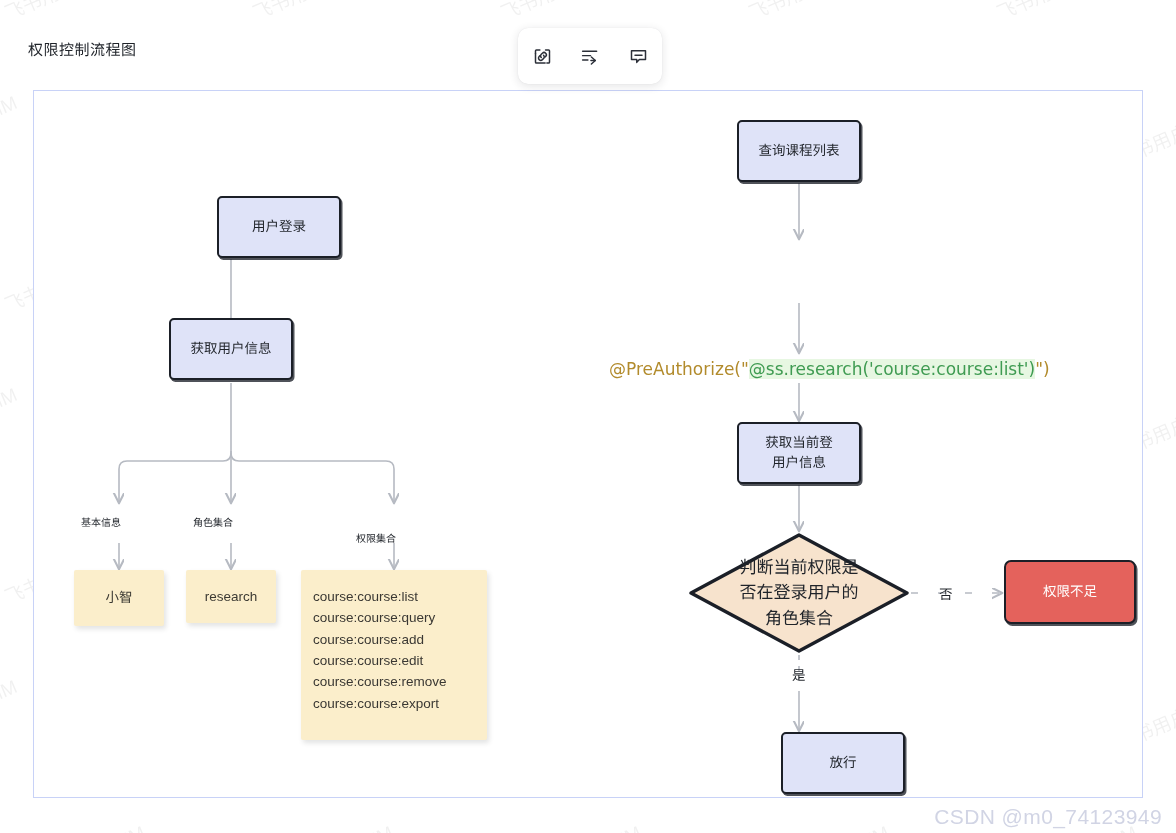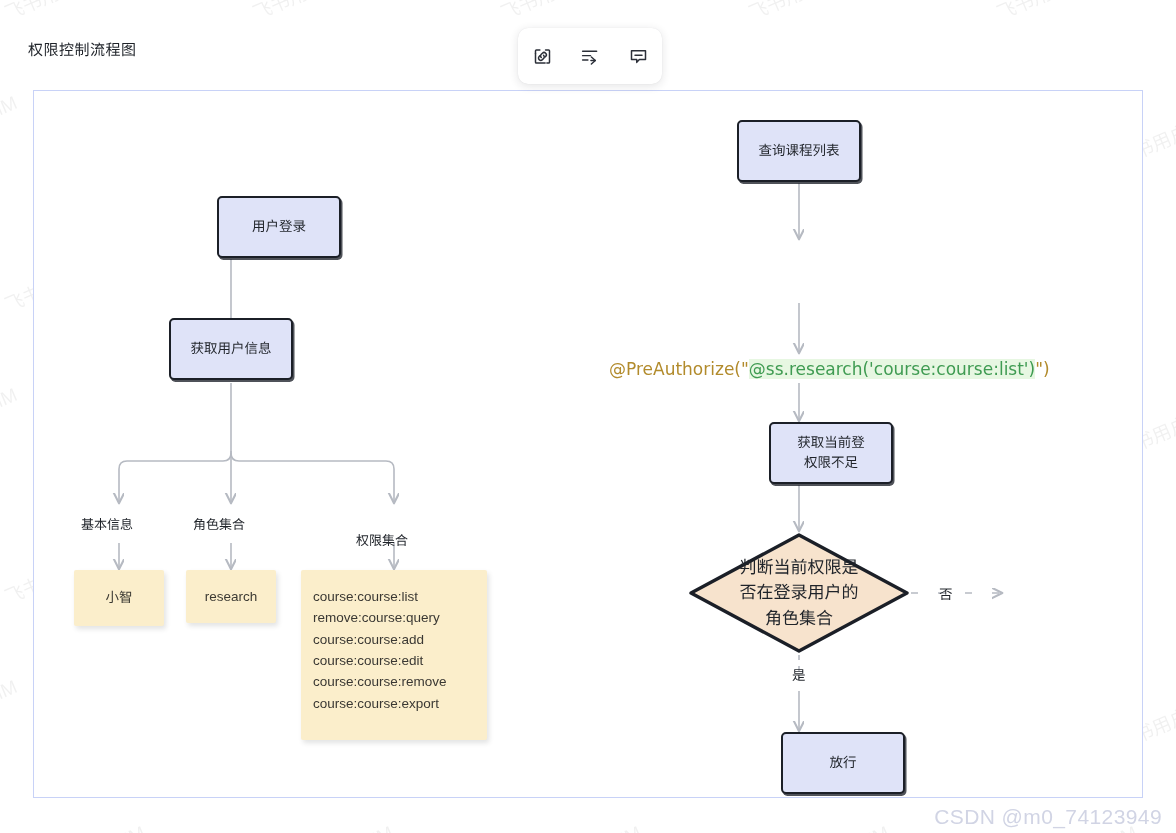--- a/index.html
+++ b/index.html
@@ -110,21 +110,21 @@
   }
 
   
   .edge-label{
     position:absolute;z-index:13;
     font-size:13.5px;color:#1f2329;
     white-space:nowrap;
   }
   .small-label{
     position:absolute;z-index:13;
-    font-size:13px;color:#1f2329;
+    font-size:10px;color:#1f2329;
     white-space:nowrap;
   }
 
   
   #annotation{
     position:absolute;z-index:14;
     left:575px;top:268px;
     white-space:nowrap;
     font-size:17px;
     font-family:"DejaVu Sans","Liberation Sans",sans-serif;
@@ -276,52 +276,55 @@
   <div class="node node-note" style="left:40px;top:479px;width:90px;height:56px;">
     <span>小智</span>
   </div>
 
   <div class="node node-note" style="left:152px;top:479px;width:90px;height:53px;">
     <span>research</span>
   </div>
 
   <div class="node node-note left-align" style="left:267px;top:479px;width:186px;height:170px;">
     <div>course:course:list</div>
-    <div>remove:course:query</div>
+    <div>course:course:query</div>
     <div>course:course:add</div>
     <div>course:course:edit</div>
     <div>course:course:remove</div>
     <div>course:course:export</div>
   </div>
 
   <div class="node node-blue" style="left:703px;top:29px;width:124px;height:62px;">
     <span>查询课程列表</span>
   </div>
 
 
-  <div class="node node-blue" style="left:703px;top:331px;width:124px;height:62px;margin-left:32px;">
+  <div class="node node-blue" style="left:703px;top:331px;width:124px;height:62px;">
     <span>
       <span>获取当前登</span><br>
-      <span>权限不足</span>
+      <span>用户信息</span>
     </span>
   </div>
 
   <div class="diamond" style="left:653px;top:440px;width:224px;height:124px;">
     <svg class="dshape" viewBox="0 0 224 124">
       <polygon points="112,4 220,62 112,120 4,62" fill="#f7e3cd" stroke="#1b1f27" stroke-width="3.4" stroke-linejoin="round"></polygon>
     </svg>
     <div class="dlabel">
       <div>
         <span>判断当前权限是</span><br>
         <span>否在登录用户的</span><br>
         <span>角色集合</span>
       </div>
     </div>
   </div>
 
+  <div class="node node-red" style="left:970px;top:469px;width:132px;height:64px;">
+    <span>权限不足</span>
+  </div>
 
   <div class="node node-blue" style="left:703px;top:641px;width:124px;height:62px;margin-left:44px;">
     <span>放行</span>
   </div>
 
   <div class="edge-label" style="left:905px;top:492px;">否</div>
   <div class="edge-label" style="left:758px;top:573px;">是</div>
 
   <div id="annotation">
     <span class="code-outer">@PreAuthorize("</span><span class="code-inner">@ss.research('course:course:list')</span><span class="code-outer">")</span>

